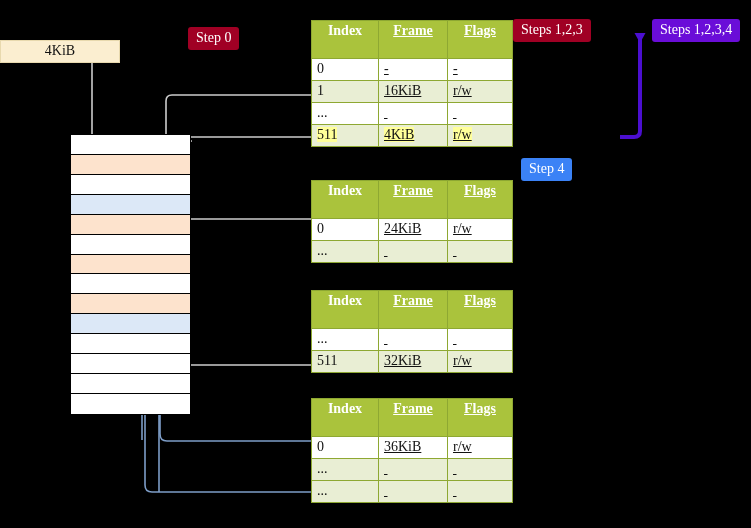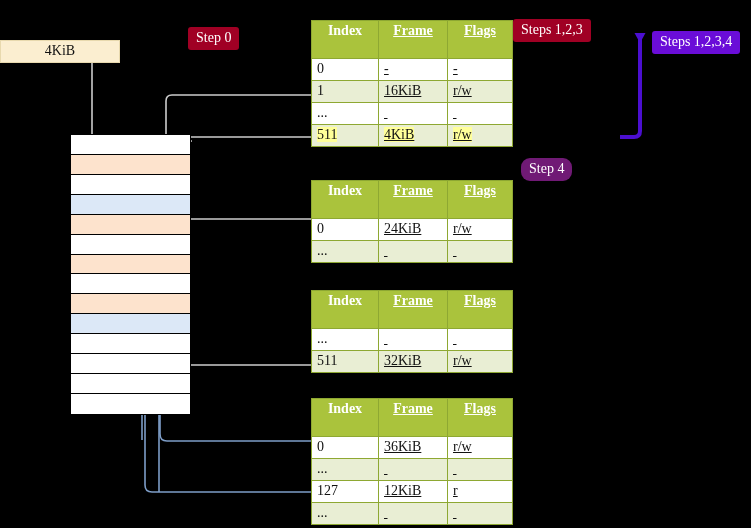--- a/index.html
+++ b/index.html
@@ -6,21 +6,21 @@
   body{width:751px;height:528px;position:relative;overflow:hidden;
        font-family:"Liberation Serif",serif;}
   .layer{position:absolute;left:0;top:0;width:751px;height:528px;}
   svg.layer{pointer-events:none;}
 
   
   .badge{position:absolute;color:#fff;font-size:14px;line-height:1;
          padding:4px 8px 5px 8px;border-radius:3px;white-space:nowrap;
          font-family:"Liberation Serif",serif;}
   .badge.red{background:#a00024;}
-  .badge.blue{background:#6a0dd8;margin-top:12px;}
+  .badge.blue{background:#6a0dd8;}
 
   
   .memlabel{position:absolute;background:#fbeed0;border:1px solid #e8d9ae;
             color:#111;font-size:14px;text-align:center;line-height:19px;
             white-space:nowrap;}
 
   
   .memblock{position:absolute;border:1px solid #000;box-sizing:border-box;
             background:#fff;}
   .memrow{box-sizing:border-box;border-bottom:1px solid #000;width:100%;}
@@ -126,21 +126,21 @@
     <div class="memrow white" style="height: 19.9286px;"></div>
     <div class="memrow white" style="height: 19.9286px;"></div>
     <div class="memrow white" style="height: 19.9286px;"></div>
     <div class="memrow white" style="height: 19.9286px; border-bottom: none;"></div>
   </div>
 
 <div id="badges">
     <div class="badge red" style="left: 188px; top: 27px; background: rgb(160, 0, 36);">Step 0</div>
     <div class="badge red" style="left: 513px; top: 19px; background: rgb(160, 0, 36);">Steps 1,2,3</div>
     <div class="badge blue" style="left: 652px; top: 19px; background: rgb(106, 13, 216);">Steps 1,2,3,4</div>
-    <div class="badge red" style="left: 521px; top: 158px; background: #701a75; border-radius: 9px;">Step 4</div>
+    <div class="badge red" style="left: 521px; top: 158px; background: #3b82f6;">Step 4</div>
   </div>
 
 <div id="tables">
     <table class="ptable" style="left: 311px; top: 20px;">
       <thead>
         <tr>
           <th class="wcol1">Index</th>
           <th class="wcol2">Frame</th>
           <th class="wcol3">Flags</th>
         </tr>
@@ -222,25 +222,20 @@
         <tr class="rw">
           <td class="wcol1"><span>0</span></td>
           <td class="wcol2"><span>36KiB</span></td>
           <td class="wcol3"><span>r/w</span></td>
         </tr>
         <tr class="alt">
           <td class="wcol1"><span>...</span></td>
           <td class="wcol2">&nbsp;</td>
           <td class="wcol3">&nbsp;</td>
         </tr>
-        <tr class="rw">
-          <td class="wcol1"><span>127</span></td>
-          <td class="wcol2"><span>12KiB</span></td>
-          <td class="wcol3"><span>r</span></td>
-        </tr>
         <tr class="alt">
           <td class="wcol1"><span>...</span></td>
           <td class="wcol2">&nbsp;</td>
           <td class="wcol3">&nbsp;</td>
         </tr>
       </tbody>
     </table>
   </div>
 
 </body></html>

